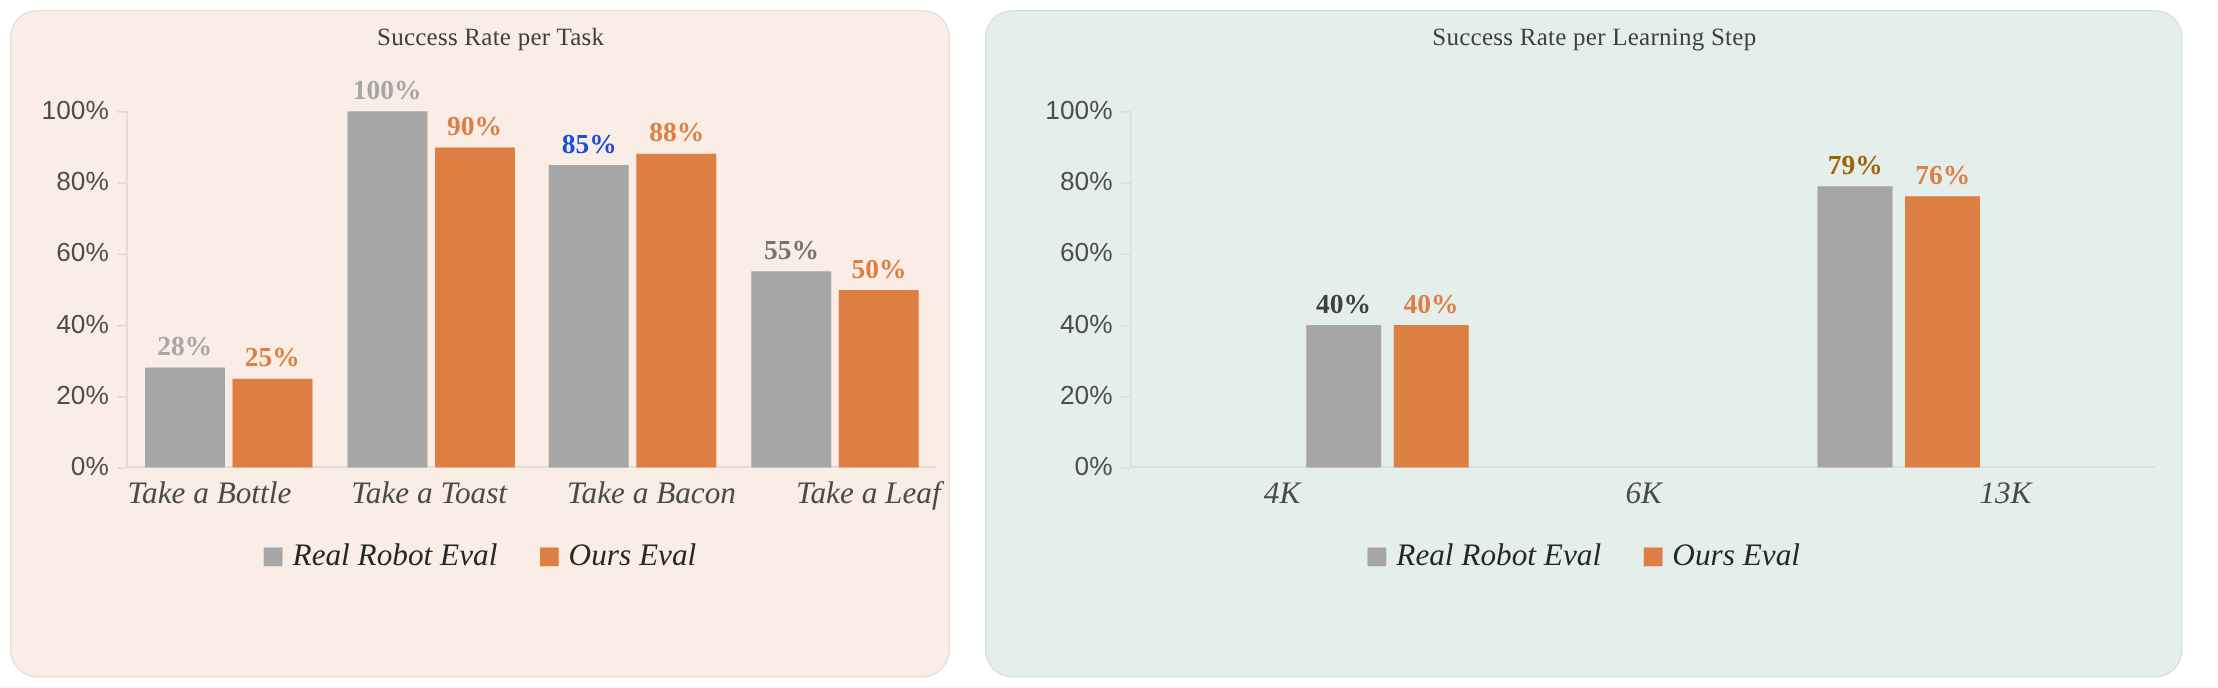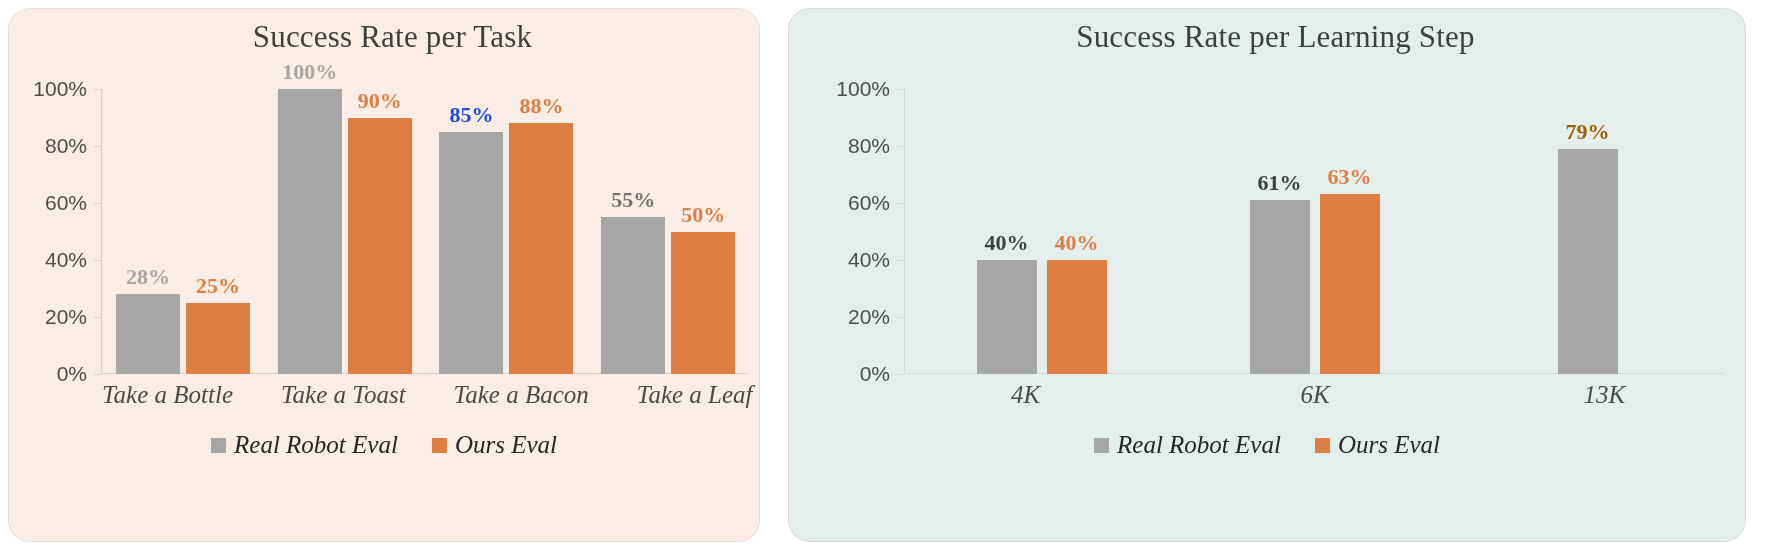--- a/index.html
+++ b/index.html
@@ -18,21 +18,21 @@
     box-sizing:border-box;
     border:1px solid rgba(0,0,0,0.07);
   }
   .panel.left{left:8px;top:8px;width:752px;height:534px;background:#faede5;}
   .panel.right{left:788px;top:8px;width:958px;height:534px;background:#e4efec;}
 
   .chart-title{
     position:absolute;left:17px;right:0;top:10px;
     text-align:center;
     font-family:"Liberation Serif", serif;
-    font-size:31px;
+    font-size:20px;
     color:#3f3f3f;
     letter-spacing:.2px;
     white-space:nowrap;
   }
 
   
   .plot{position:absolute;}
   .panel.left .plot{left:92px;top:80px;width:648px;height:285px;}
   .panel.right .plot{left:115px;top:80px;width:820px;height:285px;}
 
@@ -261,32 +261,26 @@
               <div class="bar real" style="height: 40%; background: rgb(166, 166, 166);"></div>
               <div class="bar-label real" style="bottom: calc(40% + 4px); color: rgb(63, 63, 63);">40%</div>
             </div>
             <div class="bar-slot">
               <div class="bar ours" style="height: 40%; background: rgb(221, 127, 66);"></div>
               <div class="bar-label ours" style="bottom: calc(40% + 4px); color: rgb(221, 127, 66);">40%</div>
             </div>
           </div>
           <div class="group">
             <div class="bar-slot">
-              <div class="bar real" style="height: 61%; background: rgb(166, 166, 166);"></div>
-              <div class="bar-label real" style="bottom: calc(61% + 4px); color: rgb(63, 63, 63);">61%</div>
-            </div>
-            <div class="bar-slot">
-              <div class="bar ours" style="height: 63%; background: rgb(221, 127, 66);"></div>
-              <div class="bar-label ours" style="bottom: calc(63% + 4px); color: rgb(221, 127, 66);">63%</div>
-            </div>
-          </div>
-          <div class="group">
-            <div class="bar-slot">
               <div class="bar real" style="height: 79%; background: rgb(166, 166, 166);"></div>
               <div class="bar-label real" style="bottom: calc(79% + 4px); color: #a16207;">79%</div>
+            </div>
+            <div class="bar-slot">
+              <div class="bar ours" style="height: 76%; background: rgb(221, 127, 66);"></div>
+              <div class="bar-label ours" style="bottom: calc(76% + 4px); color: rgb(221, 127, 66);">76%</div>
             </div>
           </div>
         </div>
     </div>
 
     <div class="cats">
         <div class="cat">4K</div>
         <div class="cat">6K</div>
         <div class="cat">13K</div>
       </div>

